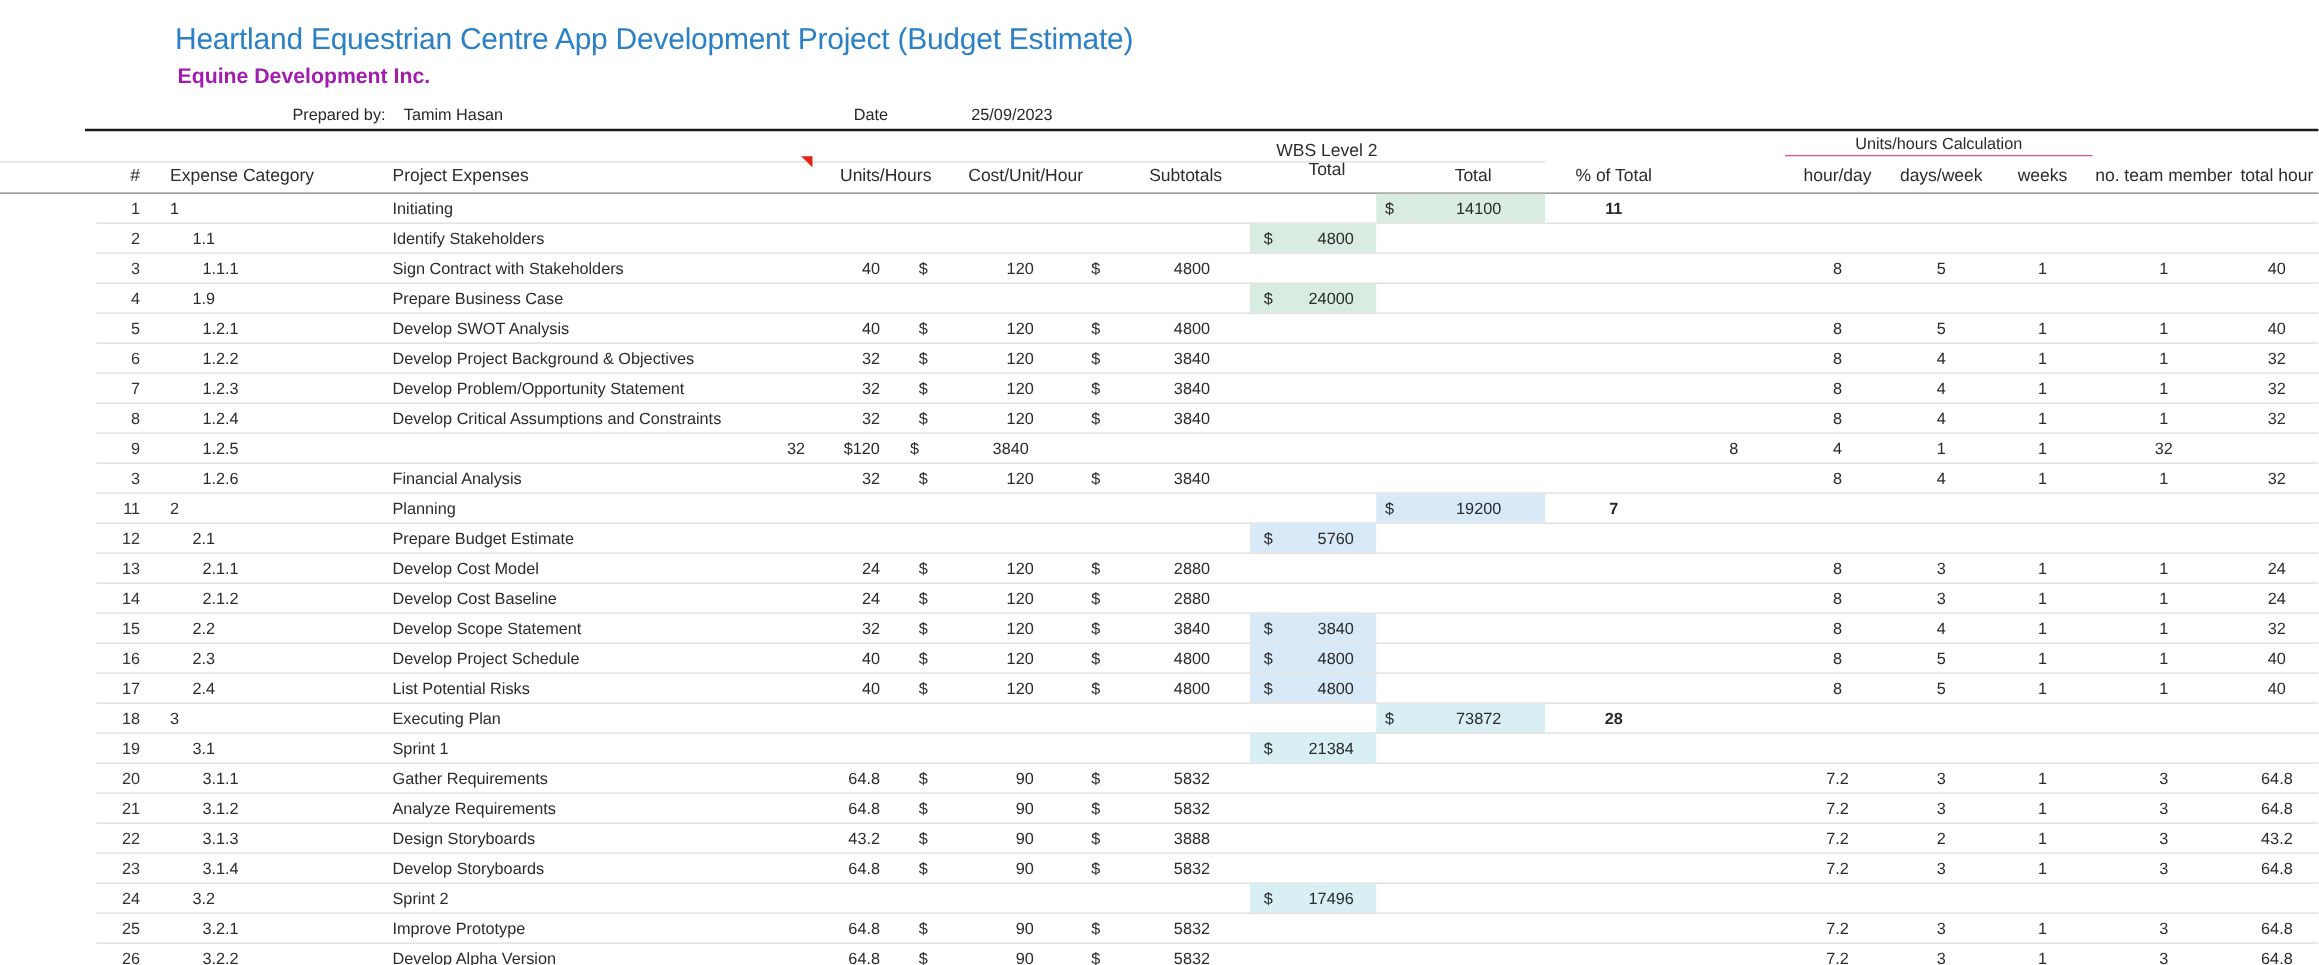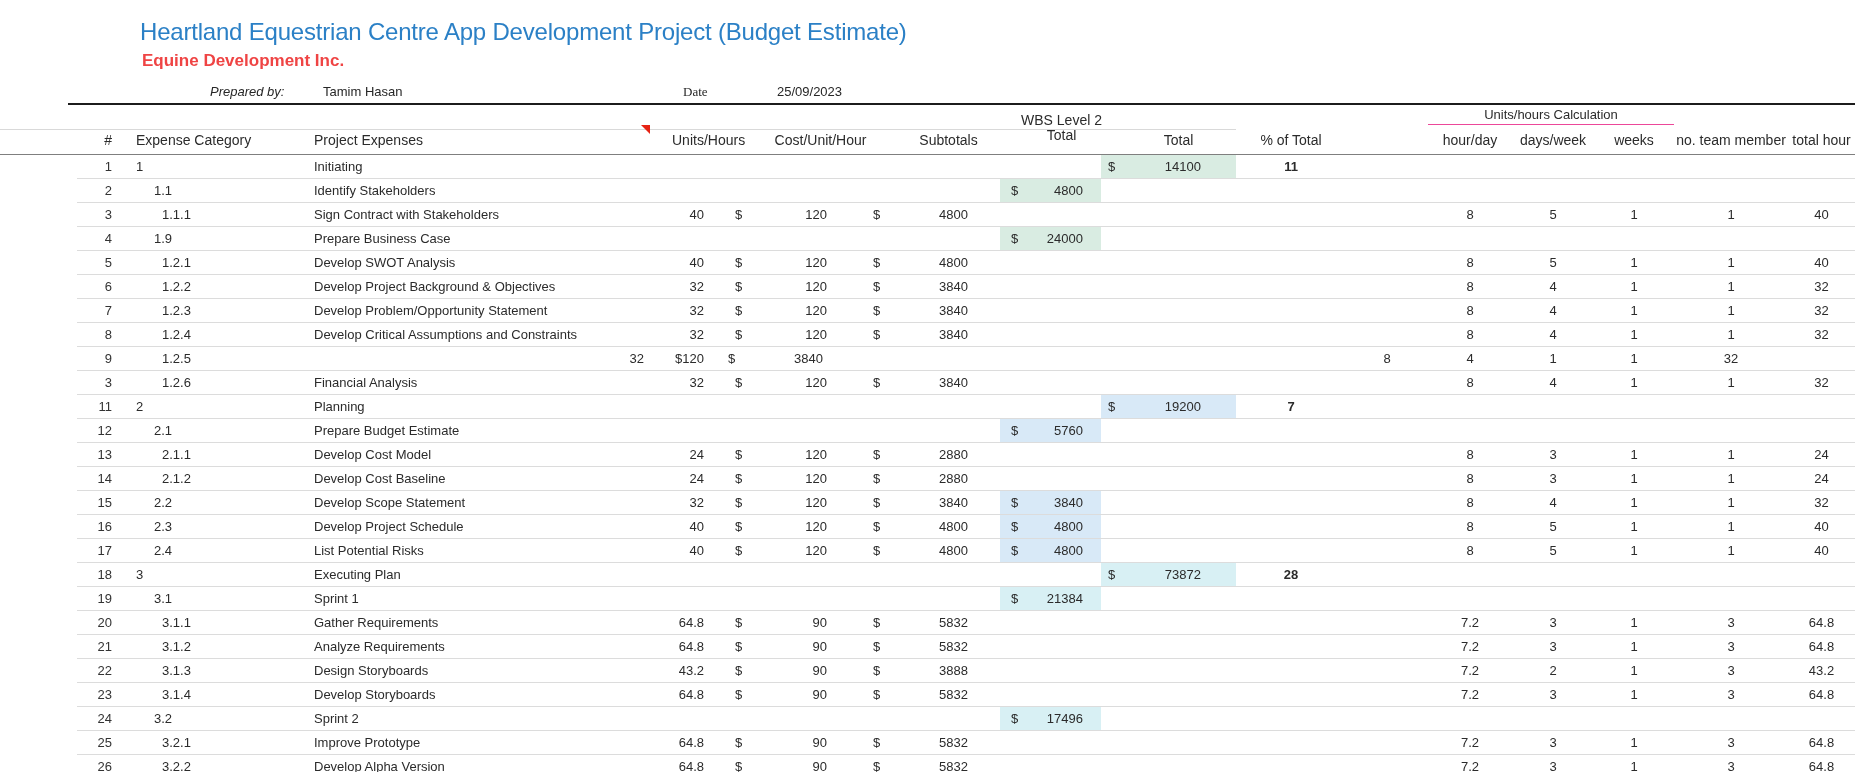--- a/index.html
+++ b/index.html
@@ -13,23 +13,23 @@
   }
   .title{
     position:absolute;left:140px;top:18px;
     font-size:24px;font-weight:400;letter-spacing:-0.2px;
   }
   .subtitle{
     position:absolute;left:142px;top:51px;
     font-size:17px;font-weight:700;
   }
   .plabel{position:absolute;font-size:13px;color:#262626;top:84px;}
-  .l-prepared{left:210px;font-style:italic;}
+  .l-prepared{left:234px;}
   .v-prepared{left:323px;}
-  .l-date{left:683px;font-family:Liberation Serif, serif;}
+  .l-date{left:683px;}
   .v-date{left:777px;}
   .topline{position:absolute;left:68px;right:0;top:103px;height:2px;background:#1c1c1c;}
   .hdr-topline{position:absolute;left:0;top:129px;width:1236px;height:1px;background:#d9d9d9;}
   .hdr-underline{position:absolute;left:0;right:0;top:154px;height:1px;background:#7f7f7f;}
 
   .grid{
     display:grid;
     grid-template-columns:77px 38px 195px 340px 60px 145px 145px 101px 135px 110px 82px 84px 82px 80px 114px 67px;
   }
   .header{
@@ -75,21 +75,21 @@
     border-top:9px solid #e62314;
     border-left:9px solid transparent;
   }
 </style>
 </head>
 <body>
 
 <div class="sheet">
 
   <div class="title" style="color: rgb(43, 128, 198);">Heartland Equestrian Centre App Development Project (Budget Estimate)</div>
-  <div class="subtitle" style="color: #ef4444;">Equine Development Inc.</div>
+  <div class="subtitle" style="color: #a21caf;">Equine Development Inc.</div>
 
   <div class="plabel l-prepared">Prepared by:</div>
   <div class="plabel v-prepared">Tamim Hasan</div>
   <div class="plabel l-date">Date</div>
   <div class="plabel v-date">25/09/2023</div>
 
   <div class="topline"></div>
 
   <div class="header">
     <div class="group-hdr">Units/hours Calculation</div>

